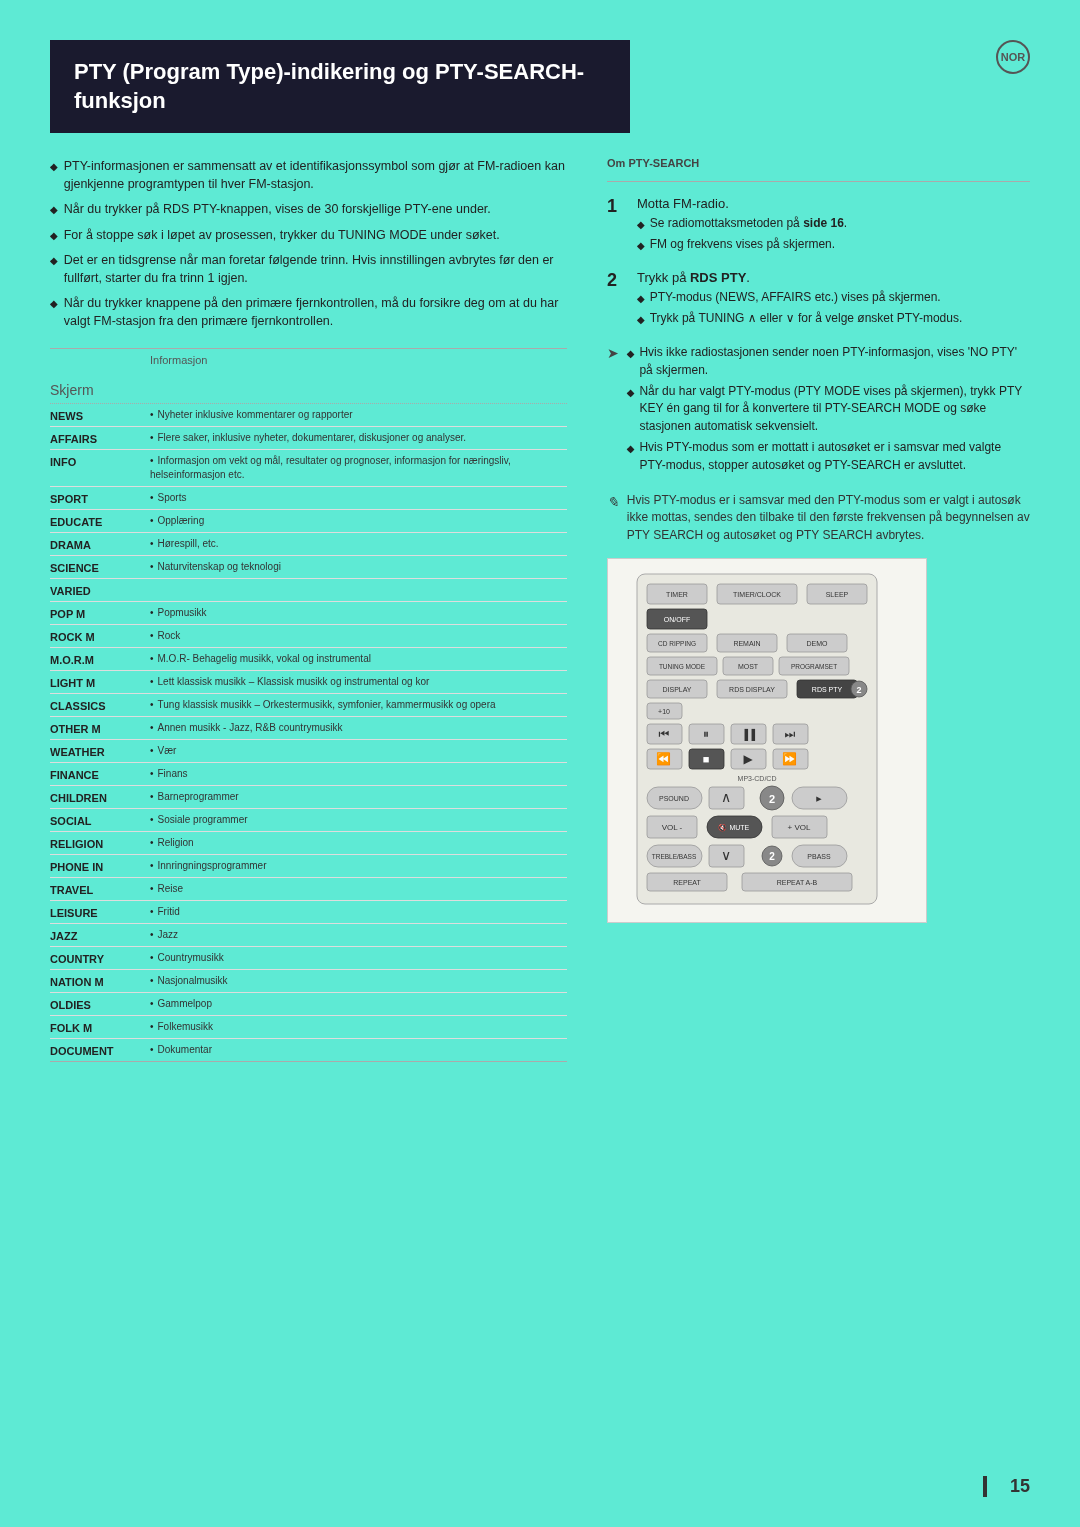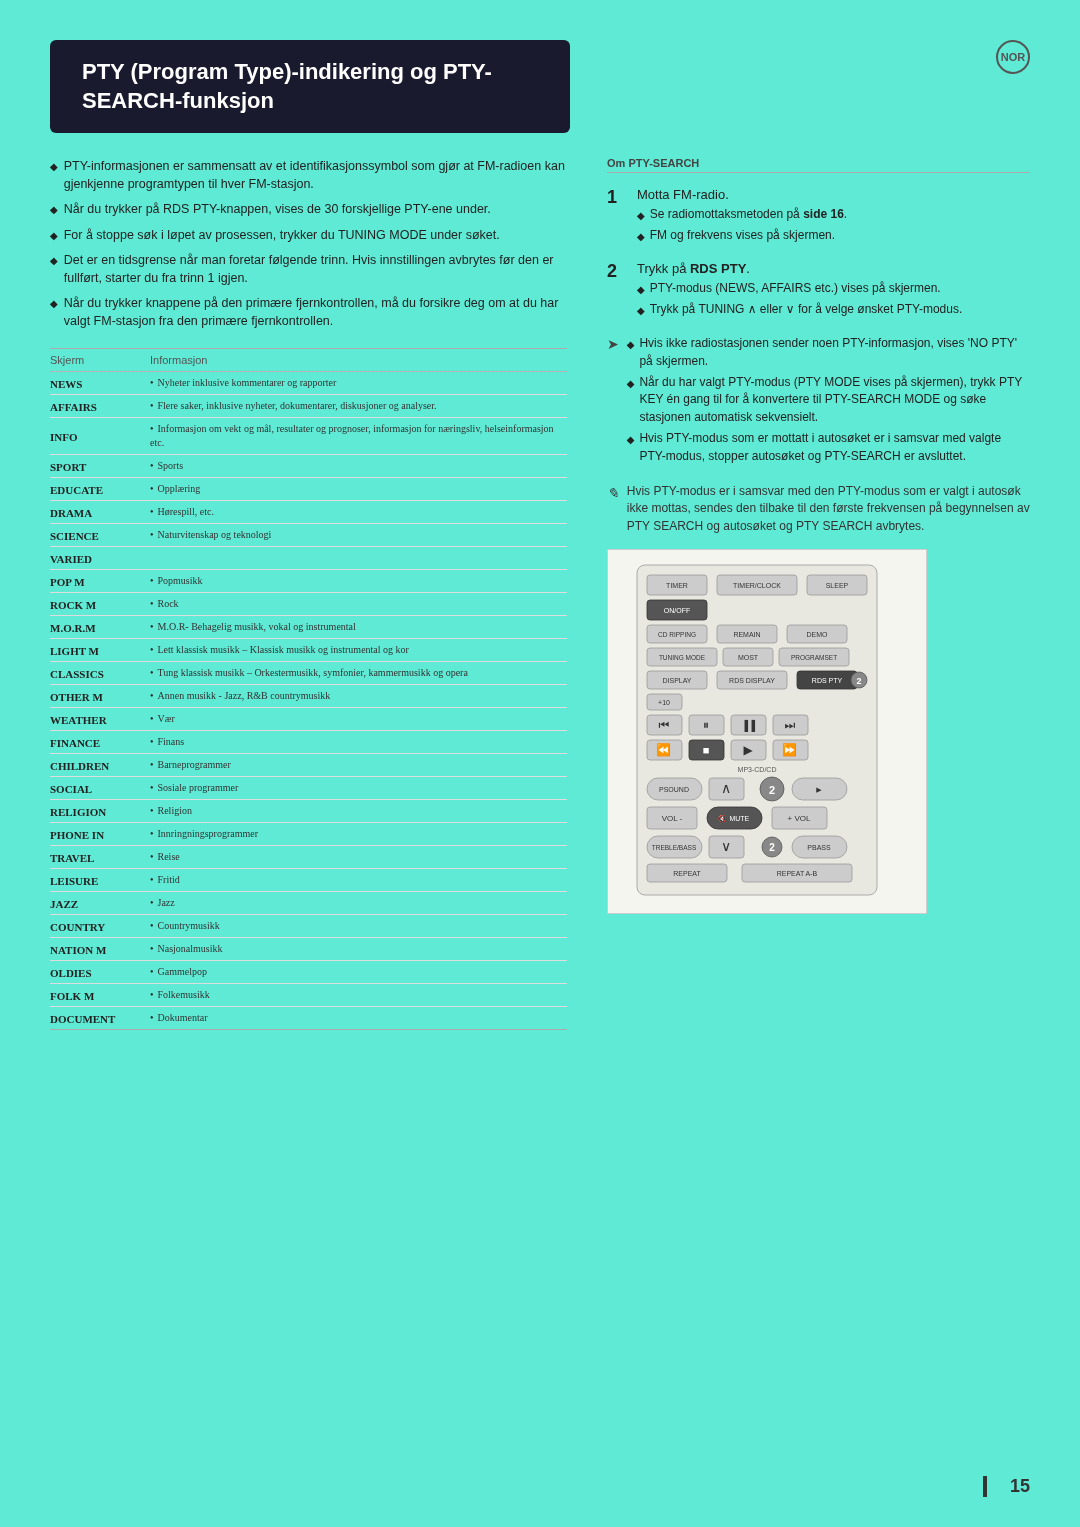--- a/index.html
+++ b/index.html
@@ -47,24 +47,23 @@
       font-weight: bold;
       color: #333;
       border-left: 4px solid #333;
       padding-left: 23px;
     }
 
     
     .main-title-box {
       background: #1a1a2e;
       color: #fff;
-      padding: 18px 32px;
+      padding: 18px 24px;
       margin-bottom: 24px;
-      width: 520px;
-      border-radius: 6px;
+      width: 580px;
     }
     .main-title-box h1 {
       font-size: 22px;
       font-weight: bold;
       line-height: 1.3;
       color: #fff;
     }
 
     
     .two-col {
@@ -103,34 +102,34 @@
       margin-top: 10px;
       border-top: 1px solid #aaa;
     }
     .table-header-row {
       display: flex;
       padding: 5px 0;
       border-bottom: 1px dotted #aaa;
     }
     .col-skjerm {
       width: 100px;
-      font-size: 11px;
+      font-size: 14px;
       color: #555;
+      margin-top: 28px;
     }
     .col-programtype {
       flex: 1;
       font-size: 11px;
       color: #555;
     }
     .table-row {
       display: flex;
       padding: 4px 0;
       border-bottom: 1px solid #ddd;
-      align-items: center;
-      font-family: Liberation Serif, serif;
+      align-items: flex-start;
     }
     .table-row:last-child {
       border-bottom: 1px solid #aaa;
     }
     .row-skjerm {
       width: 100px;
       font-size: 11px;
       font-weight: bold;
       color: #222;
       text-transform: uppercase;
@@ -146,21 +145,21 @@
       color: #222;
       margin-right: 4px;
     }
 
     
     .om-pty-search {
       font-size: 11px;
       font-weight: bold;
       color: #444;
       border-bottom: 1px solid #aaa;
-      padding-bottom: 3px;
+      padding-bottom: 12px;
       margin-bottom: 14px;
     }
 
     .step {
       display: flex;
       gap: 10px;
       margin-bottom: 14px;
       align-items: flex-start;
     }
     .step-number {

